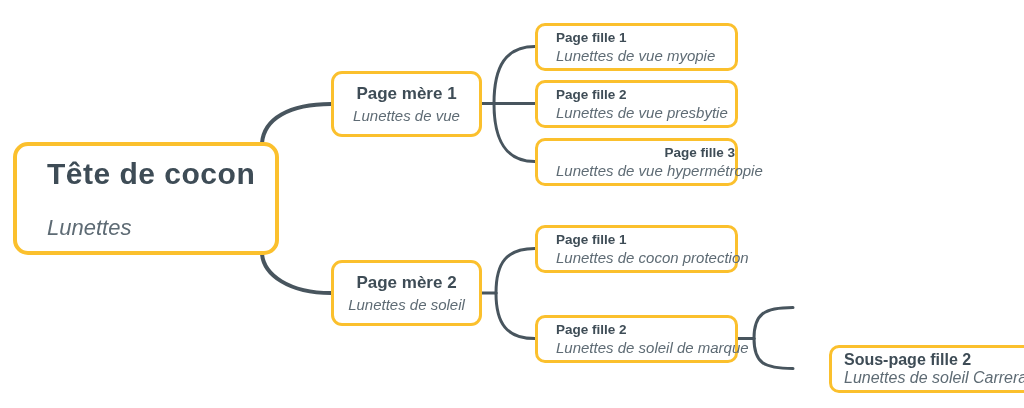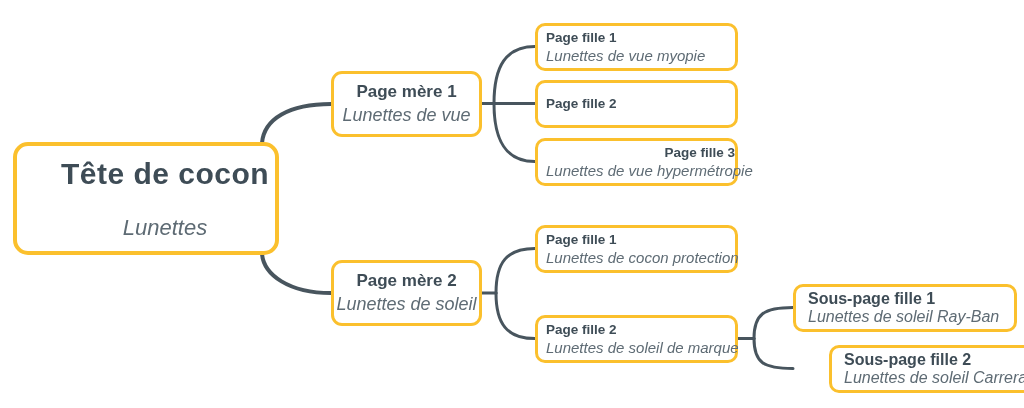--- a/index.html
+++ b/index.html
@@ -53,41 +53,40 @@
     color: var(--subtitle-text);
     line-height: 1.15;
     white-space: nowrap;
   }
 
   .root-node {
     left: 13px; top: 142px;
     width: 266px; height: 113px;
     border-width: 4px;
     border-radius: 15px;
-    padding-left: 38px;
-    align-items: center;
+    padding-left: 30px;
   }
   .root-node .title { font-size: 30px; letter-spacing: 0.5px; }
   .root-node .subtitle { font-size: 22px; margin-top: 23px; }
 
   .parent-node {
     width: 151px; height: 66px;
     border-radius: 11px;
     align-items: center;
     text-align: right;
   }
   .parent-1 { left: 331px; top: 71px; }
   .parent-2 { left: 331px; top: 260px; }
   .parent-node .title { font-size: 17px; }
-  .parent-node .subtitle { font-size: 18px; margin-top: 3px; }
+  .parent-node .subtitle { font-size: 15px; margin-top: 3px; }
 
   .child-node {
     width: 203px; height: 48px;
     border-radius: 10px;
-    padding-left: 8px;
+    padding-left: 18px;
   }
   .child-node .title { font-size: 13.5px; }
   .child-node .subtitle { font-size: 15px; margin-top: 2px; }
   .child-1-1 { left: 535px; top: 23px; }
   .child-1-2 { left: 535px; top: 80px; }
   .child-1-3 { left: 535px; top: 138px; text-align: right; }
   .child-2-1 { left: 535px; top: 225px; }
   .child-2-2 { left: 535px; top: 315px; }
 
   .subchild-node {
@@ -132,40 +131,37 @@
     <div class="subtitle">Lunettes de soleil</div>
   </div>
 
   <div class="node child-node child-1-1">
     <div class="title">Page fille 1</div>
     <div class="subtitle">Lunettes de vue myopie</div>
   </div>
 
   <div class="node child-node child-1-2">
     <div class="title">Page fille 2</div>
+    <div class="subtitle">Lunettes de vue presbytie</div>
   </div>
 
   <div class="node child-node child-1-3">
     <div class="title">Page fille 3</div>
     <div class="subtitle">Lunettes de vue hypermétropie</div>
   </div>
 
   <div class="node child-node child-2-1">
     <div class="title">Page fille 1</div>
     <div class="subtitle">Lunettes de cocon protection</div>
   </div>
 
   <div class="node child-node child-2-2">
     <div class="title">Page fille 2</div>
     <div class="subtitle">Lunettes de soleil de marque</div>
   </div>
 
-  <div class="node subchild-node subchild-1">
-    <div class="title">Sous-page fille 1</div>
-    <div class="subtitle">Lunettes de soleil Ray-Ban</div>
-  </div>
 
   <div class="node subchild-node subchild-2">
     <div class="title">Sous-page fille 2</div>
     <div class="subtitle">Lunettes de soleil Carrera</div>
   </div>
 
 </div>
 
 </body></html>

